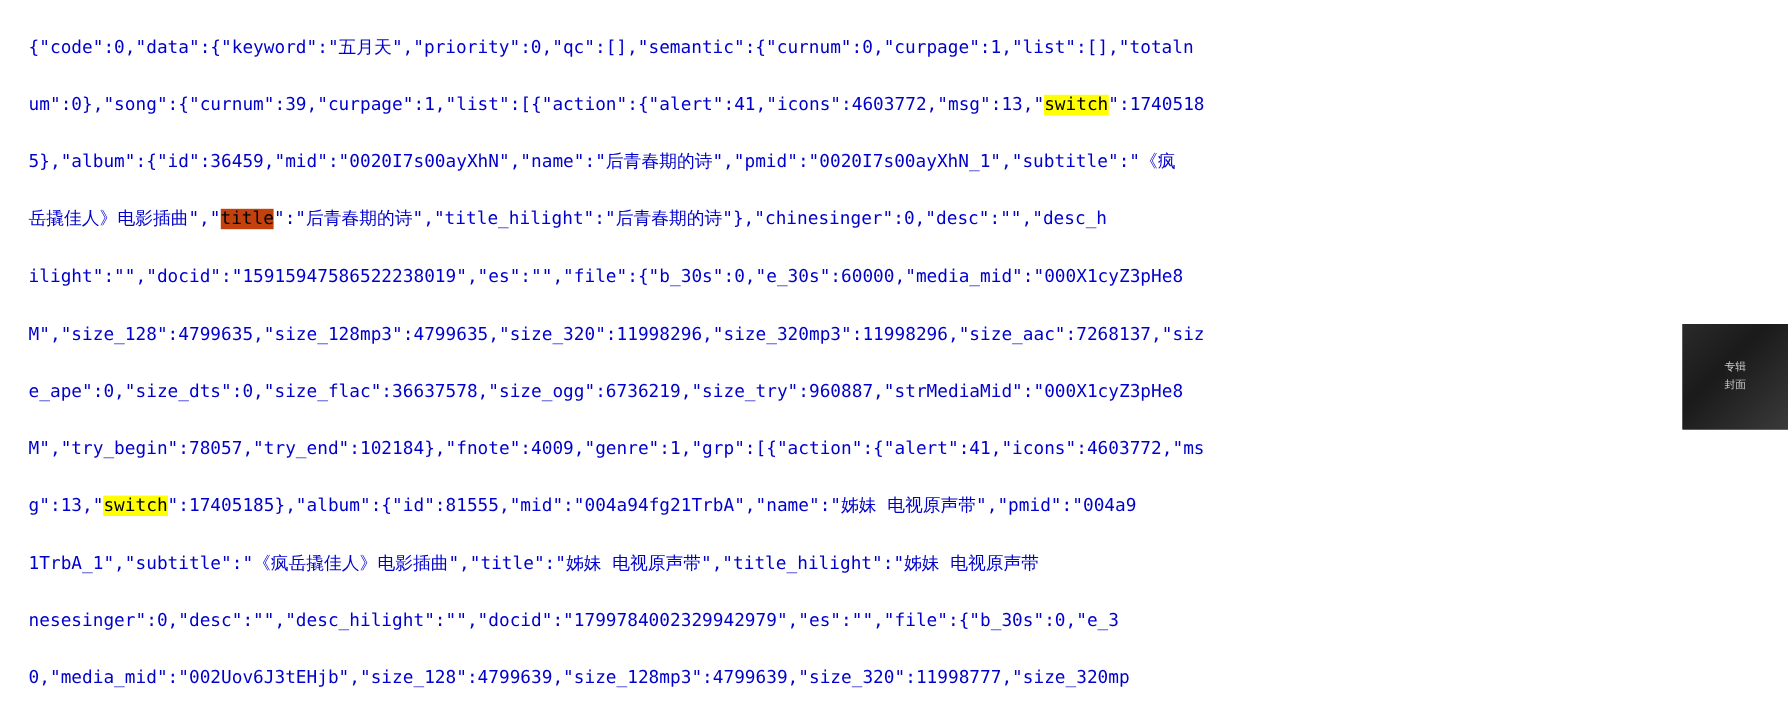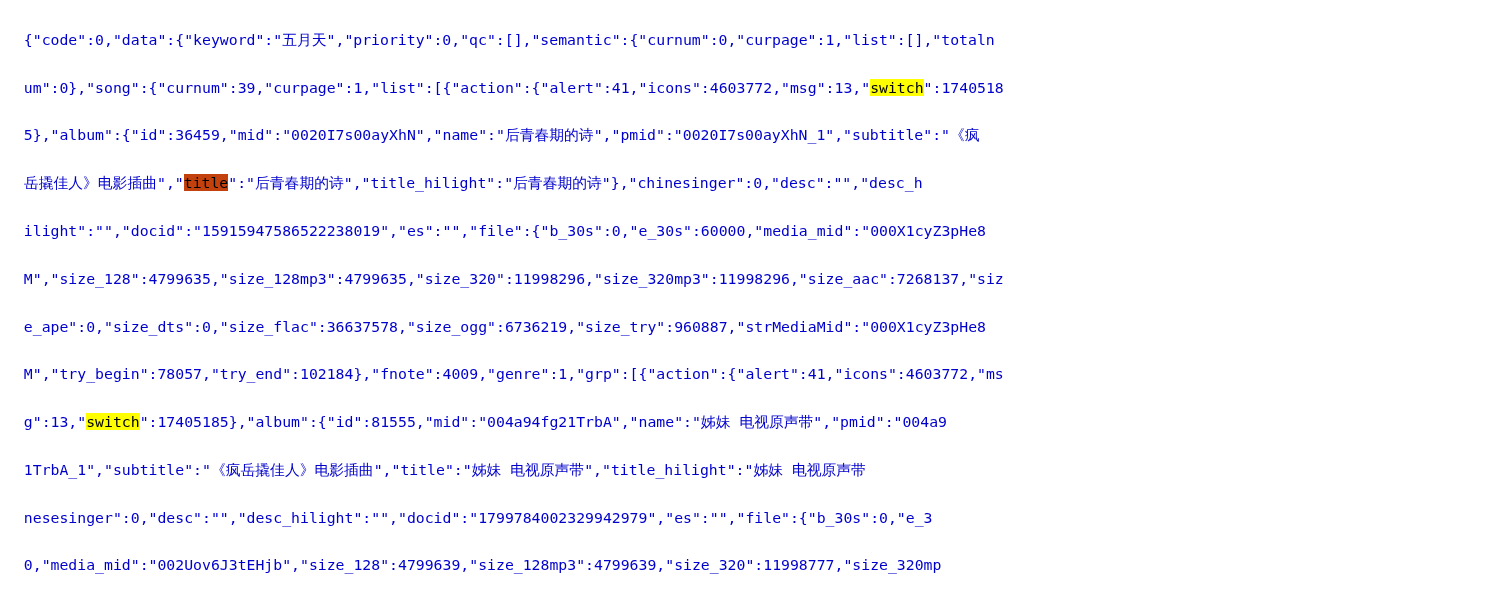--- a/index.html
+++ b/index.html
@@ -80,20 +80,25 @@
   <br>
   <br>
   <br>
   <br>
   <br>
   <br>
   <br>
   
 
   
+  <div class="thumb-image" style="position:absolute; right:0; top:270px; width:88px; height:88px; background:#222; display:flex; align-items:center; justify-content:center; z-index:10; overflow:hidden;">
+    <div class="thumb-image-inner" style="width:88px; height:88px; background:linear-gradient(135deg,#2a2a2a 0%,#1a1a1a 40%,#3a3a3a 100%); position:relative; display:flex; align-items:center; justify-content:center;">
+      <span style="color:#ccc; font-size:9px; text-align:center; padding:4px;">专辑<br>封面</span>
+    </div>
+  </div>
 </div>
 
 <style>
   mark.highlight-switch {
     background-color: #ffff00;
     color: #000;
     font-weight: normal;
     padding: 0;
     text-align: right;
   }

